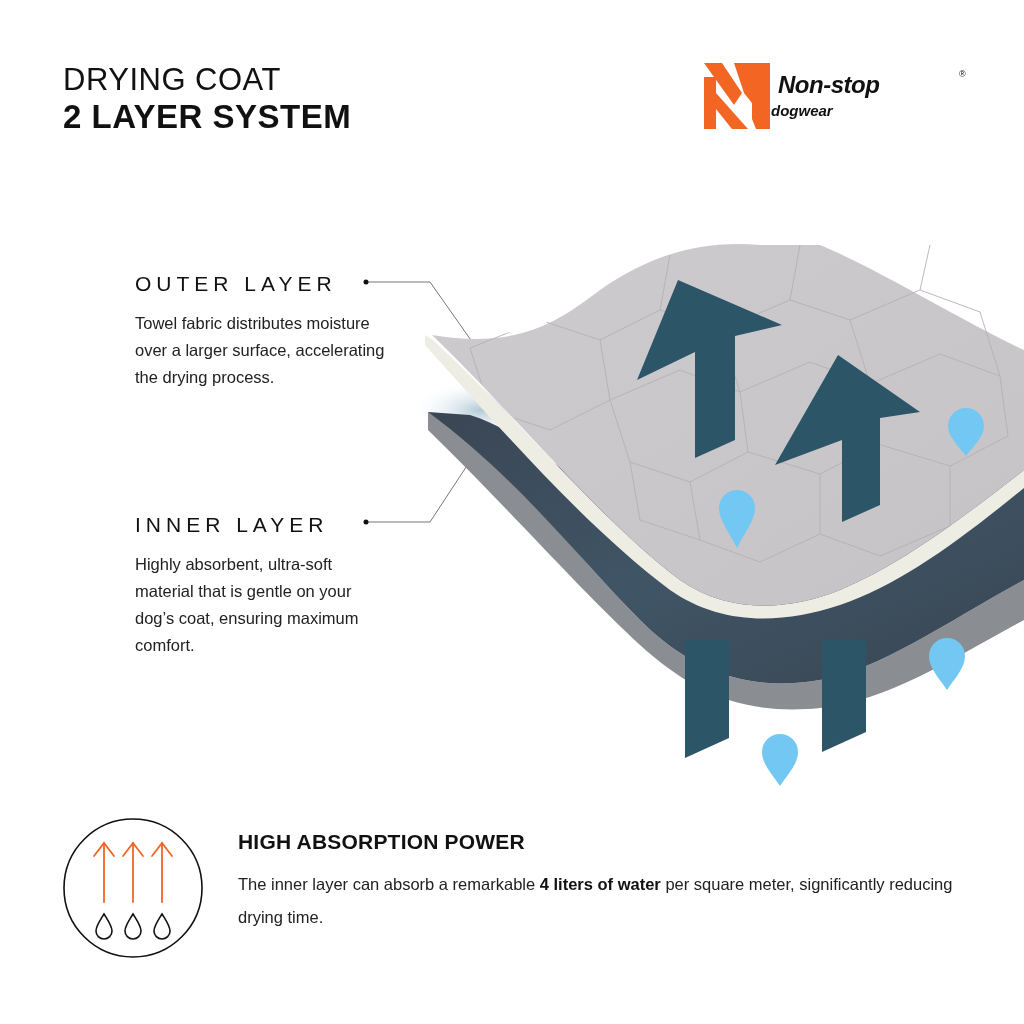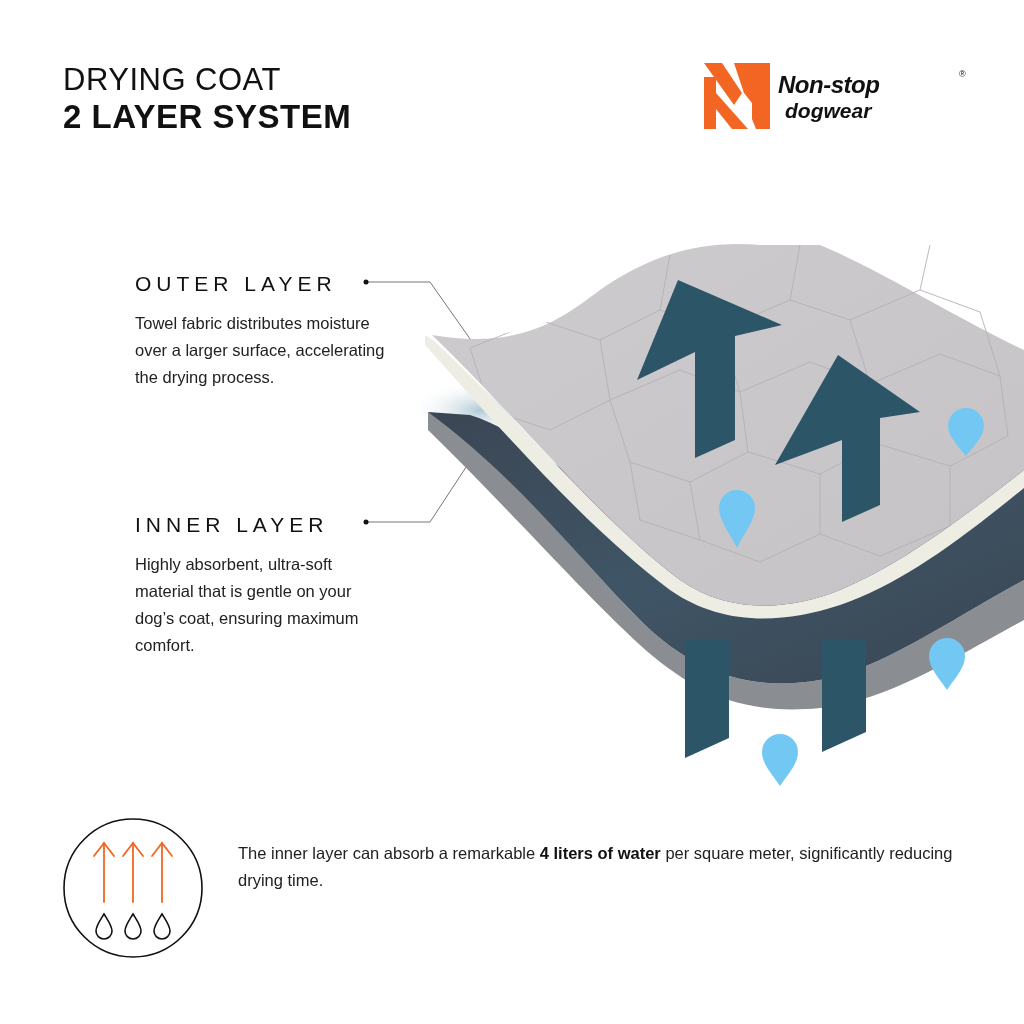--- a/index.html
+++ b/index.html
@@ -6,35 +6,35 @@
     html, body { width: 1024px; height: 1024px; background: #ffffff; overflow: hidden; }
     body { position: relative; font-family: "Liberation Sans", "DejaVu Sans", sans-serif; color: #111111; }
 
     .title-block { position: absolute; left: 63px; top: 62px; }
     .title-line1 { font-size: 31px; font-weight: 400; letter-spacing: 0.5px; line-height: 36px; color: #111; }
     .title-line2 { font-size: 33px; font-weight: 700; letter-spacing: 0.5px; line-height: 38px; color: #111; }
 
     .logo { position: absolute; left: 704px; top: 63px; width: 270px; height: 72px; }
     .logo-mark { position: absolute; left: 0; top: 0; width: 66px; height: 66px; }
     .logo-wordmark { position: absolute; left: 74px; top: 6px; font-style: italic; font-weight: 700; font-size: 24px; line-height: 32px; color: #111; letter-spacing: -0.5px; }
-    .logo-sub { position: absolute; left: 81px; top: 37px; font-style: italic; font-weight: 700; font-size: 21px; line-height: 22px; color: #111; }
+    .logo-sub { position: absolute; left: 67px; top: 37px; font-style: italic; font-weight: 700; font-size: 15px; line-height: 22px; color: #111; }
     .logo-reg { position: absolute; left: 255px; top: 6px; font-size: 9px; color: #111; }
 
     .layer-block { position: absolute; left: 135px; width: 260px; }
     .layer-heading { font-size: 21px; font-weight: 400; letter-spacing: 5px; color: #111; line-height: 28px; }
     .layer-desc { margin-top: 12px; font-size: 16.5px; line-height: 27px; color: #222; }
     .outer-block { top: 270px; }
     .inner-block { top: 511px; }
 
     .illustration { position: absolute; left: 0; top: 0; width: 1024px; height: 1024px; pointer-events: none; }
 
     .feature-icon { position: absolute; left: 63px; top: 818px; width: 140px; height: 140px; }
     .feature-text { position: absolute; left: 238px; top: 828px; width: 740px; }
     .feature-title { font-size: 21px; font-weight: 700; line-height: 28px; color: #111; letter-spacing: 0.2px; }
-    .feature-body { margin-top: 12px; font-size: 16.5px; line-height: 27px; color: #222; }
+    .feature-body { margin-top: 12px; font-size: 16.5px; line-height: 33px; color: #222; }
     .feature-body b { font-weight: 700; color: #111; }
     .feature-tagline { font-size: 16.5px; line-height: 27px; font-weight: 700; color: #111; }
   </style>
 </head>
 <body>
 
 <div class="title-block">
   <div class="title-line1">DRYING COAT</div>
   <div class="title-line2">2 LAYER SYSTEM</div>
 </div>
@@ -140,14 +140,15 @@
       <polyline points="89,38 99,25 109,38"></polyline>
   </g>
   <g stroke="#111" stroke-width="1.6" fill="none">
     <path d="M41,96 C46,104 49,108 49,113 a8,8 0 0 1 -16,0 C33,108 36,104 41,96 z"></path>
     <path d="M70,96 C75,104 78,108 78,113 a8,8 0 0 1 -16,0 C62,108 65,104 70,96 z"></path>
     <path d="M99,96 C104,104 107,108 107,113 a8,8 0 0 1 -16,0 C91,108 94,104 99,96 z"></path>
   </g>
 </svg>
 
 <div class="feature-text">
+  <div class="feature-title">HIGH ABSORPTION POWER</div>
   <div class="feature-body"><span>The inner layer can absorb a remarkable </span><b>4 liters of water</b><span> per square meter, significantly reducing drying time.</span></div>
 </div>
 
 </body></html>

